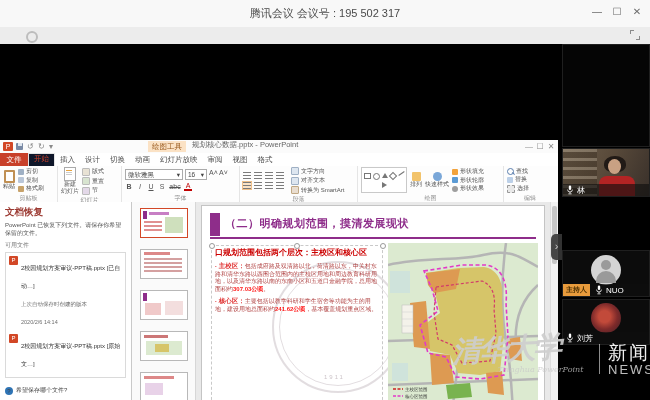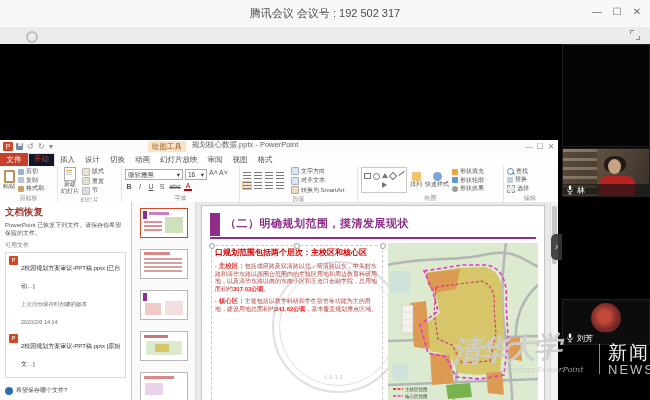--- a/index.html
+++ b/index.html
@@ -135,21 +135,21 @@
   .wm-div{left:599px;top:344px;width:1px;height:30px;background:rgba(255,255,255,0.55);z-index:60;}
   .wm-cn{left:608px;top:340px;font-size:19px;color:#efefef;letter-spacing:2px;z-index:60;}
   .wm-en{left:608px;top:362px;font-size:13px;color:rgba(235,235,235,0.8);letter-spacing:2px;z-index:60;}
 </style>
 </head>
 <body>
 
 <div id="root">
 
   <div class="abs titlebar">
-    <div class="title">腾讯会议 会议号 : 192 502 317</div>
+    <div class="title">腾讯会议 会议号 : 195 502 317</div>
     <div class="winctl" style="right:46px;">—</div>
     <div class="winctl" style="right:26px;">☐</div>
     <div class="winctl" style="right:6px;">✕</div>
   </div>
 
   <div class="abs subbar">
     <span class="gear-ic"></span>
     <span class="fs-ic"></span>
   </div>
 
@@ -500,20 +500,33 @@
           <rect x="3.5" y="0.5" width="3" height="5.5" rx="1.5" fill="#fff"></rect>
           <path d="M2 5.5a3 3 0 006 0" stroke="#fff" stroke-width="1" fill="none"></path>
           <line x1="5" y1="8.5" x2="5" y2="10" stroke="#fff" stroke-width="1"></line>
           <line x1="3" y1="10.8" x2="7" y2="10.8" stroke="#fff" stroke-width="1"></line>
         </svg>
       <span>林</span>
     </div>
   </div>
 
 
+  <div class="abs vtile" style="top:250px;height:47px;">
+    <div class="av nuo" style="margin-top:4px;"></div>
+    <div class="hostbadge">主持人</div>
+    <div class="vlabel" style="padding-left:32px;">
+      <svg class="micic" width="8" height="10" viewBox="0 0 10 12">
+          <rect x="3.5" y="0.5" width="3" height="5.5" rx="1.5" fill="#fff"></rect>
+          <path d="M2 5.5a3 3 0 006 0" stroke="#fff" stroke-width="1" fill="none"></path>
+          <line x1="5" y1="8.5" x2="5" y2="10" stroke="#fff" stroke-width="1"></line>
+          <line x1="3" y1="10.8" x2="7" y2="10.8" stroke="#fff" stroke-width="1"></line>
+        </svg>
+      <span>NUO</span>
+    </div>
+  </div>
 
   <div class="abs vtile" style="top:299px;height:46px;">
     <div class="av liu" style="margin-top:3px;"></div>
     <div class="vlabel">
       <svg class="micic" width="8" height="10" viewBox="0 0 10 12">
           <rect x="3.5" y="0.5" width="3" height="5.5" rx="1.5" fill="#fff"></rect>
           <path d="M2 5.5a3 3 0 006 0" stroke="#fff" stroke-width="1" fill="none"></path>
           <line x1="5" y1="8.5" x2="5" y2="10" stroke="#fff" stroke-width="1"></line>
           <line x1="3" y1="10.8" x2="7" y2="10.8" stroke="#fff" stroke-width="1"></line>
         </svg>

